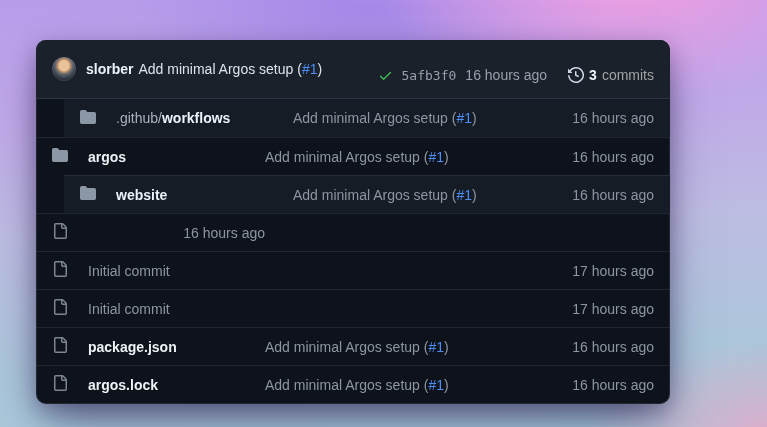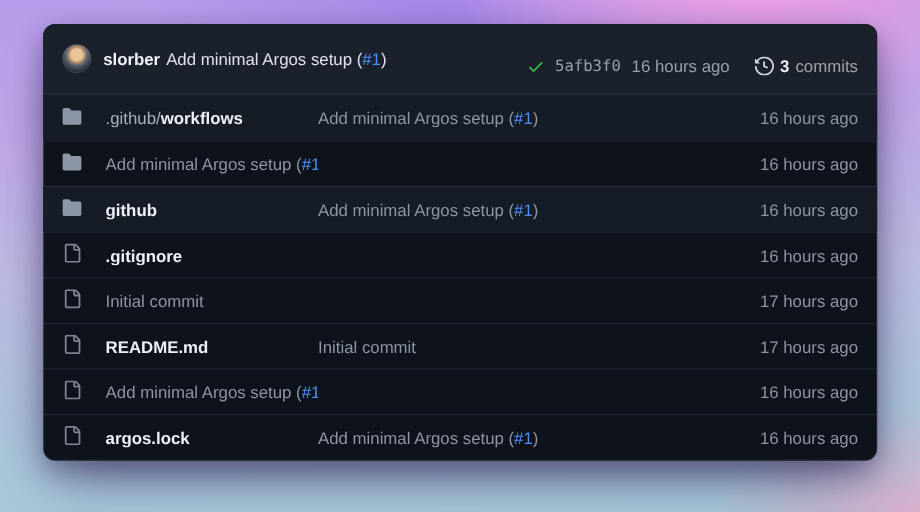--- a/index.html
+++ b/index.html
@@ -6,21 +6,21 @@
   body{
     width:767px;height:427px;overflow:hidden;position:relative;
     font-family:"Liberation Sans",sans-serif;
     background:
       radial-gradient(55% 48% at 83% -6%, rgba(247,158,225,0.95), rgba(247,158,225,0) 62%),
       radial-gradient(42% 38% at 102% 102%, rgba(232,166,200,0.85), rgba(232,166,200,0) 60%),
       radial-gradient(45% 40% at 48% 2%, rgba(150,118,230,0.55), rgba(150,118,230,0) 70%),
       linear-gradient(178deg,#b79ceb 0%,#c0aae8 28%,#bdbce2 52%,#abc6da 82%,#a7cadb 100%);
   }
   .card{
-    position:absolute;left:36px;top:20px;width:695px;height:364px;
+    position:absolute;left:36px;top:40px;width:634px;height:364px;
     background:var(--card-bg,#0e131b);
     border-radius:10px;overflow:hidden;
     box-shadow:0 22px 45px -10px rgba(35,20,70,0.55),0 8px 22px rgba(40,25,75,0.35),
                inset 0 0 0 1px rgba(200,215,235,0.10);
     color:var(--text-muted,#8d96a0);
   }
   
   .commit-header{
     height:58px;display:flex;align-items:center;padding:0 16px;
     background:var(--header-bg,#1b212b);
@@ -44,21 +44,21 @@
   .history-icon{color:#cdd9e5;display:flex;}
   .commits-count{color:var(--text-primary,#ecf2f8);font-weight:700;}
   .commits-label{color:#a3a3a3;}
   
   .file-row{
     height:38px;box-sizing:border-box;
     display:grid;grid-template-columns:36px 177px 1fr auto;align-items:center;
     padding:0 16px;font-size:14px;background:transparent;
   }
   .file-row + .file-row{border-top:1px solid rgba(140,160,190,0.13);}
-  .file-row.highlighted{background:#161c26;}
+  .file-row.highlighted{background:#161c26;margin-left:28px;}
   .row-icon{display:flex;align-items:center;color:#8b97a5;}
   .file-glyph{color:#7d8590;}
   .name-cell{white-space:nowrap;overflow:hidden;cursor:pointer;}
   .name-prefix{color:#a9b3bd;font-weight:400;}
   .file-name{color:var(--text-primary,#ecf2f8);font-weight:700;}
   .msg-cell{white-space:nowrap;overflow:hidden;color:var(--text-muted,#8d96a0);cursor:pointer;}
   .time-cell{color:var(--text-muted,#8d96a0);text-align:right;padding-left:12px;}
 </style>
 </head>
 <body style="--card-bg: #0e131b; --header-bg: #1b212b; --text-primary: #ecf2f8; --text-muted: #8d96a0; --link-blue: #4c8df6; --success-green: #3fb950;">
@@ -106,48 +106,48 @@
 
   <div class="file-row">
     <span class="row-icon">
       <span>
         <svg width="16" height="16" viewBox="0 0 16 16" fill="currentColor" aria-hidden="true">
               <path d="M1.75 1A1.75 1.75 0 0 0 0 2.75v10.5C0 14.216.784 15 1.75 15h12.5A1.75 1.75 0 0 0 16 13.25v-8.5A1.75 1.75 0 0 0 14.25 3H7.5a.25.25 0 0 1-.2-.1l-.9-1.2C6.07 1.26 5.55 1 5 1H1.75Z"></path>
             </svg>
       </span>
 
     </span>
+    <span class="name-cell"><span class="name-prefix"></span><span class="file-name">argos</span></span>
     <span class="msg-cell"><span>Add minimal Argos setup (</span><span class="pr-link">#1</span><span>)</span></span>
     <span class="time-cell">16 hours ago</span>
   </div>
 
   <div class="file-row highlighted">
     <span class="row-icon">
       <span>
         <svg width="16" height="16" viewBox="0 0 16 16" fill="currentColor" aria-hidden="true">
               <path d="M1.75 1A1.75 1.75 0 0 0 0 2.75v10.5C0 14.216.784 15 1.75 15h12.5A1.75 1.75 0 0 0 16 13.25v-8.5A1.75 1.75 0 0 0 14.25 3H7.5a.25.25 0 0 1-.2-.1l-.9-1.2C6.07 1.26 5.55 1 5 1H1.75Z"></path>
             </svg>
       </span>
 
     </span>
-    <span class="name-cell"><span class="name-prefix"></span><span class="file-name">github</span></span>
-    <span class="msg-cell"><span>Add minimal Argos setup (</span><span class="pr-link">#1</span><span>)</span></span>
-    <span class="time-cell">16 hours ago</span>
-  </div>
-
-  <div class="file-row">
-    <span class="row-icon">
-
-      <span class="file-glyph">
-        <svg width="16" height="16" viewBox="0 0 16 16" fill="currentColor" aria-hidden="true">
-              <path d="M2 1.75C2 .784 2.784 0 3.75 0h6.586c.464 0 .909.184 1.237.513l2.914 2.914c.329.328.513.773.513 1.237v9.586A1.75 1.75 0 0 1 13.25 16h-9.5A1.75 1.75 0 0 1 2 14.25Zm1.75-.25a.25.25 0 0 0-.25.25v12.5c0 .138.112.25.25.25h9.5a.25.25 0 0 0 .25-.25V6h-2.75A1.75 1.75 0 0 1 9 4.25V1.5Zm6.75.062V4.25c0 .138.112.25.25.25h2.688l-.011-.013-2.914-2.914-.013-.011Z"></path>
-            </svg>
-      </span>
-    </span>
-    <span class="name-cell"><span class="name-prefix"></span><span class="file-name">.gitignore</span></span>
+    <span class="name-cell"><span class="name-prefix"></span><span class="file-name">website</span></span>
+    <span class="msg-cell"><span>Add minimal Argos setup (</span><span class="pr-link">#1</span><span>)</span></span>
+    <span class="time-cell">16 hours ago</span>
+  </div>
+
+  <div class="file-row">
+    <span class="row-icon">
+
+      <span class="file-glyph">
+        <svg width="16" height="16" viewBox="0 0 16 16" fill="currentColor" aria-hidden="true">
+              <path d="M2 1.75C2 .784 2.784 0 3.75 0h6.586c.464 0 .909.184 1.237.513l2.914 2.914c.329.328.513.773.513 1.237v9.586A1.75 1.75 0 0 1 13.25 16h-9.5A1.75 1.75 0 0 1 2 14.25Zm1.75-.25a.25.25 0 0 0-.25.25v12.5c0 .138.112.25.25.25h9.5a.25.25 0 0 0 .25-.25V6h-2.75A1.75 1.75 0 0 1 9 4.25V1.5Zm6.75.062V4.25c0 .138.112.25.25.25h2.688l-.011-.013-2.914-2.914-.013-.011Z"></path>
+            </svg>
+      </span>
+    </span>
     <span class="time-cell">16 hours ago</span>
   </div>
 
   <div class="file-row">
     <span class="row-icon">
 
       <span class="file-glyph">
         <svg width="16" height="16" viewBox="0 0 16 16" fill="currentColor" aria-hidden="true">
               <path d="M2 1.75C2 .784 2.784 0 3.75 0h6.586c.464 0 .909.184 1.237.513l2.914 2.914c.329.328.513.773.513 1.237v9.586A1.75 1.75 0 0 1 13.25 16h-9.5A1.75 1.75 0 0 1 2 14.25Zm1.75-.25a.25.25 0 0 0-.25.25v12.5c0 .138.112.25.25.25h9.5a.25.25 0 0 0 .25-.25V6h-2.75A1.75 1.75 0 0 1 9 4.25V1.5Zm6.75.062V4.25c0 .138.112.25.25.25h2.688l-.011-.013-2.914-2.914-.013-.011Z"></path>
             </svg>
@@ -159,34 +159,34 @@
 
   <div class="file-row">
     <span class="row-icon">
 
       <span class="file-glyph">
         <svg width="16" height="16" viewBox="0 0 16 16" fill="currentColor" aria-hidden="true">
               <path d="M2 1.75C2 .784 2.784 0 3.75 0h6.586c.464 0 .909.184 1.237.513l2.914 2.914c.329.328.513.773.513 1.237v9.586A1.75 1.75 0 0 1 13.25 16h-9.5A1.75 1.75 0 0 1 2 14.25Zm1.75-.25a.25.25 0 0 0-.25.25v12.5c0 .138.112.25.25.25h9.5a.25.25 0 0 0 .25-.25V6h-2.75A1.75 1.75 0 0 1 9 4.25V1.5Zm6.75.062V4.25c0 .138.112.25.25.25h2.688l-.011-.013-2.914-2.914-.013-.011Z"></path>
             </svg>
       </span>
     </span>
-    <span class="name-cell"><span class="name-prefix"></span><span class="file-name">README.md</span></span>
     <span class="msg-cell"><span>Initial commit</span><span class="pr-link"></span><span></span></span>
     <span class="time-cell">17 hours ago</span>
   </div>
 
   <div class="file-row">
     <span class="row-icon">
 
       <span class="file-glyph">
         <svg width="16" height="16" viewBox="0 0 16 16" fill="currentColor" aria-hidden="true">
               <path d="M2 1.75C2 .784 2.784 0 3.75 0h6.586c.464 0 .909.184 1.237.513l2.914 2.914c.329.328.513.773.513 1.237v9.586A1.75 1.75 0 0 1 13.25 16h-9.5A1.75 1.75 0 0 1 2 14.25Zm1.75-.25a.25.25 0 0 0-.25.25v12.5c0 .138.112.25.25.25h9.5a.25.25 0 0 0 .25-.25V6h-2.75A1.75 1.75 0 0 1 9 4.25V1.5Zm6.75.062V4.25c0 .138.112.25.25.25h2.688l-.011-.013-2.914-2.914-.013-.011Z"></path>
             </svg>
       </span>
     </span>
+    <span class="name-cell"><span class="name-prefix"></span><span class="file-name">package.json</span></span>
     <span class="msg-cell"><span>Add minimal Argos setup (</span><span class="pr-link">#1</span><span>)</span></span>
     <span class="time-cell">16 hours ago</span>
   </div>
 
   <div class="file-row">
     <span class="row-icon">
 
       <span class="file-glyph">
         <svg width="16" height="16" viewBox="0 0 16 16" fill="currentColor" aria-hidden="true">
               <path d="M2 1.75C2 .784 2.784 0 3.75 0h6.586c.464 0 .909.184 1.237.513l2.914 2.914c.329.328.513.773.513 1.237v9.586A1.75 1.75 0 0 1 13.25 16h-9.5A1.75 1.75 0 0 1 2 14.25Zm1.75-.25a.25.25 0 0 0-.25.25v12.5c0 .138.112.25.25.25h9.5a.25.25 0 0 0 .25-.25V6h-2.75A1.75 1.75 0 0 1 9 4.25V1.5Zm6.75.062V4.25c0 .138.112.25.25.25h2.688l-.011-.013-2.914-2.914-.013-.011Z"></path>

